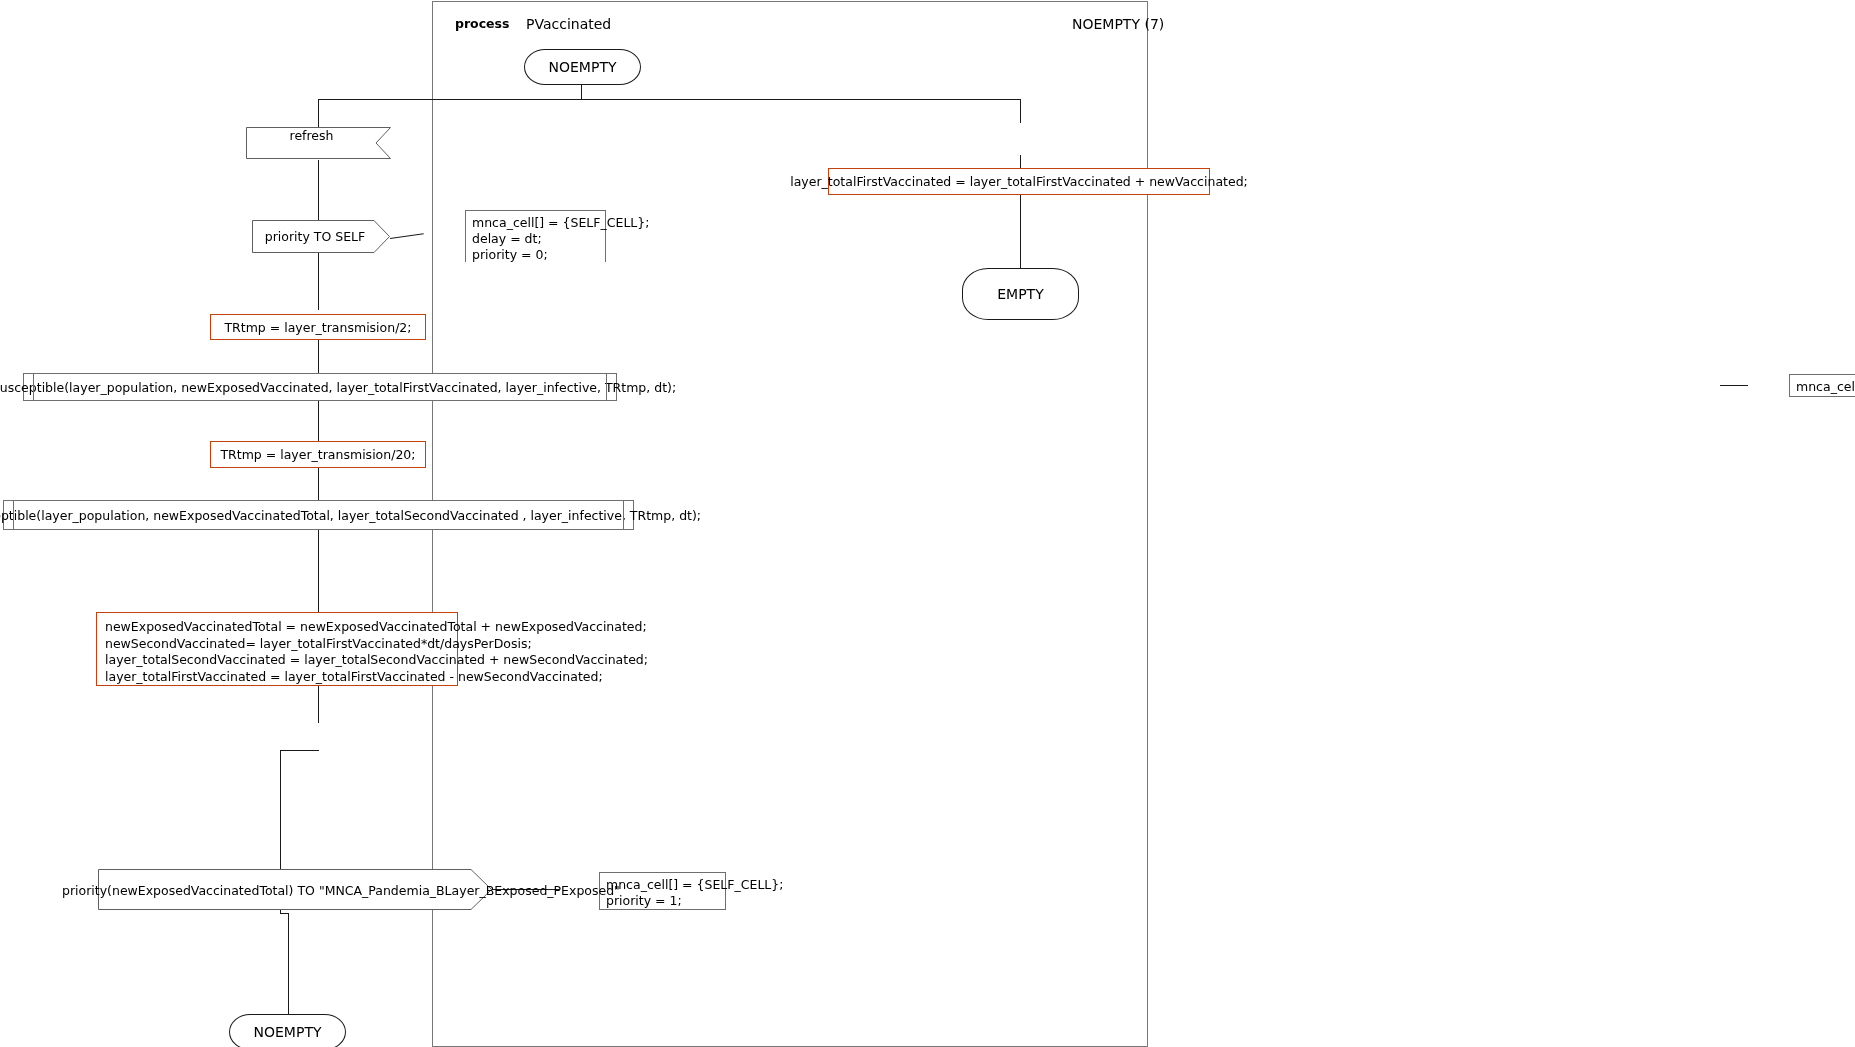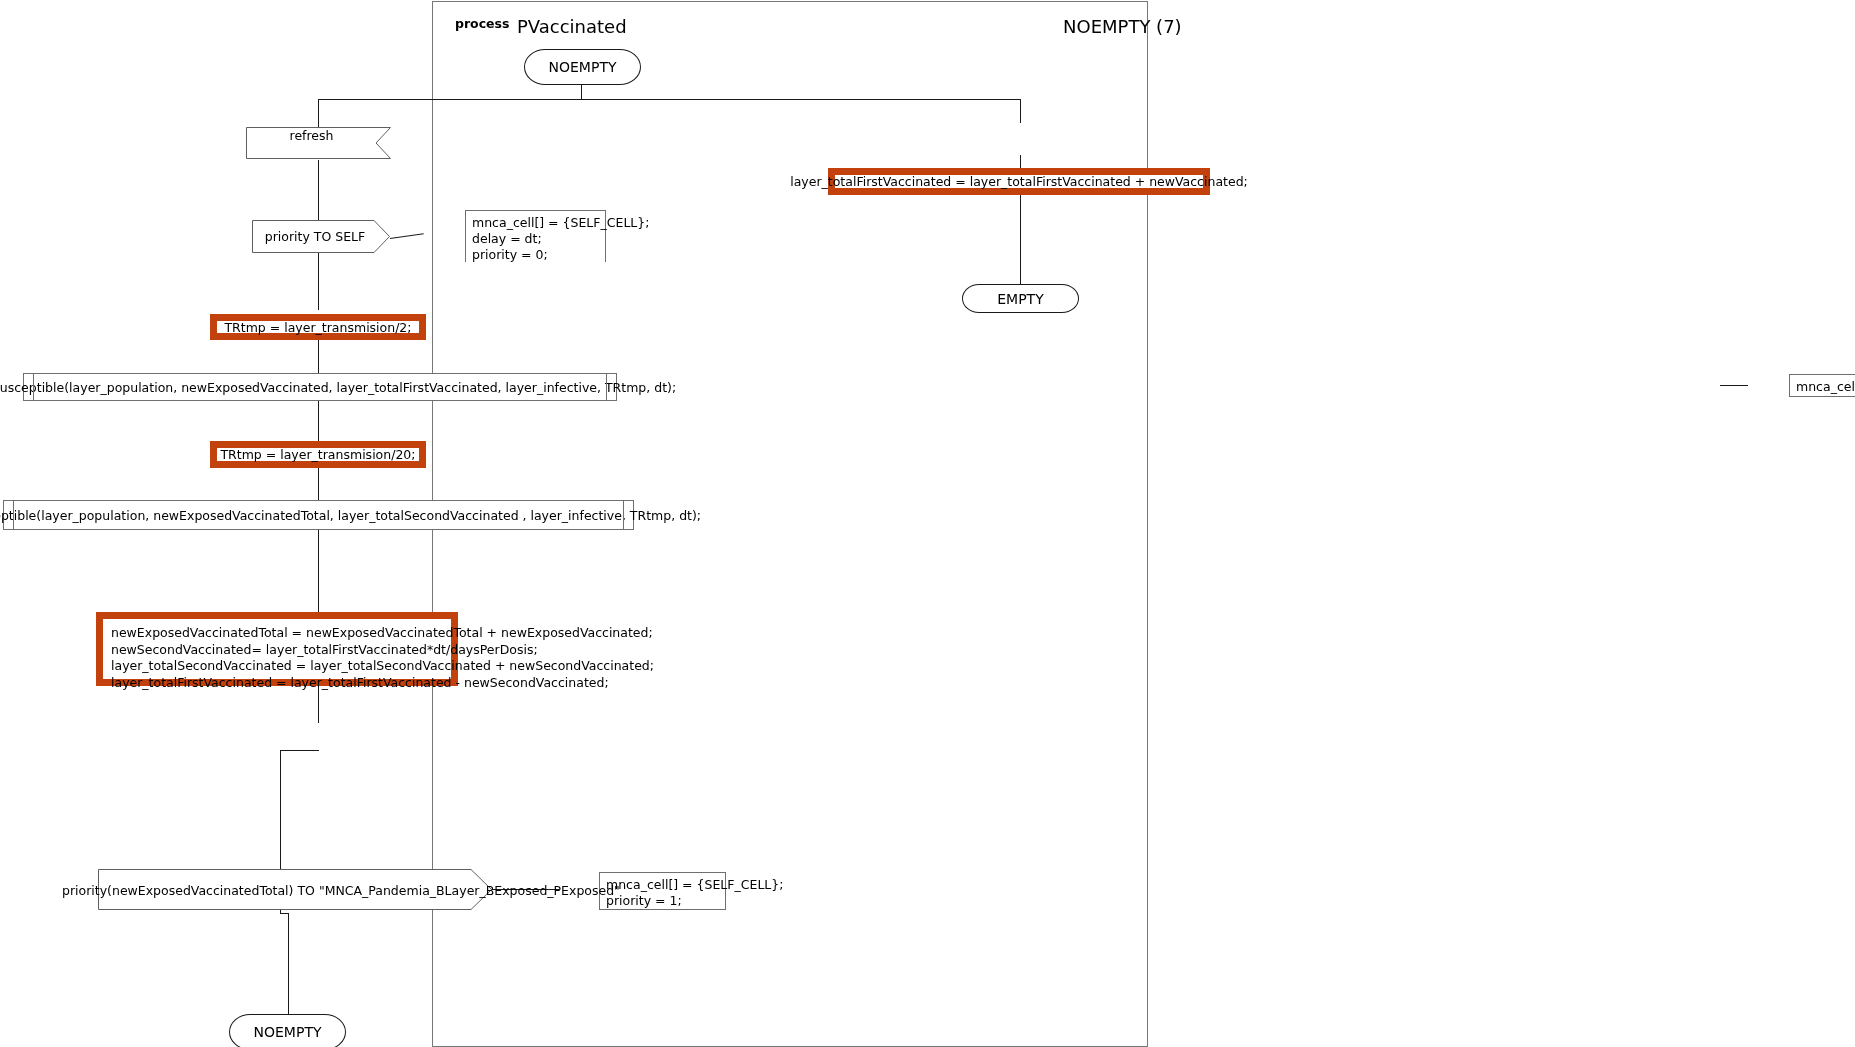--- a/index.html
+++ b/index.html
@@ -36,41 +36,42 @@
     box-sizing: border-box;
   }
   .kw {
     position: absolute;
     font-weight: bold;
     font-size: 12.5px;
     white-space: nowrap;
   }
   .plain-label {
     position: absolute;
-    font-size: 18px;
-    white-space: nowrap;
+    font-size: 14px;
+    white-space: nowrap;
+    margin-left: 9px;
   }
   
   .state-node {
     position: absolute;
     box-sizing: border-box;
     border: 1px solid #1a1a1a;
     border-radius: 26px / 22px;
     background: #ffffff;
     display: flex;
     align-items: center;
     justify-content: center;
     font-size: 14px;
     white-space: nowrap;
   }
   
   .task-box {
     position: absolute;
     box-sizing: border-box;
-    border: 7px solid #c2410c;
+    border: 1px solid #c2410c;
     background: #ffffff;
     display: flex;
     align-items: center;
     justify-content: center;
     font-size: 12.5px;
     white-space: nowrap;
     text-align: center;
   }
   .task-box.multiline {
     display: block;
@@ -254,19 +255,19 @@
 
   <div class="state-node" style="left:229px; top:1014px; width:117px; height:36px;">
     <span>NOEMPTY</span>
   </div>
 
 
   <div class="task-box" style="left:828px; top:168px; width:382px; height:27px;">
     <span>layer_totalFirstVaccinated = layer_totalFirstVaccinated + newVaccinated;</span>
   </div>
 
-  <div class="state-node" style="left:962px; top:284px; width:117px; height:29px;">
+  <div class="state-node" style="left:962px; top:268px; width:117px; height:52px;">
     <span>EMPTY</span>
   </div>
 
   <div class="note-box" style="left:1748px; top:374px; width:112px; height:23px;">mnca_cell[] = {SELF_CELL};</div>
 
 </div>
 
 </body></html>

